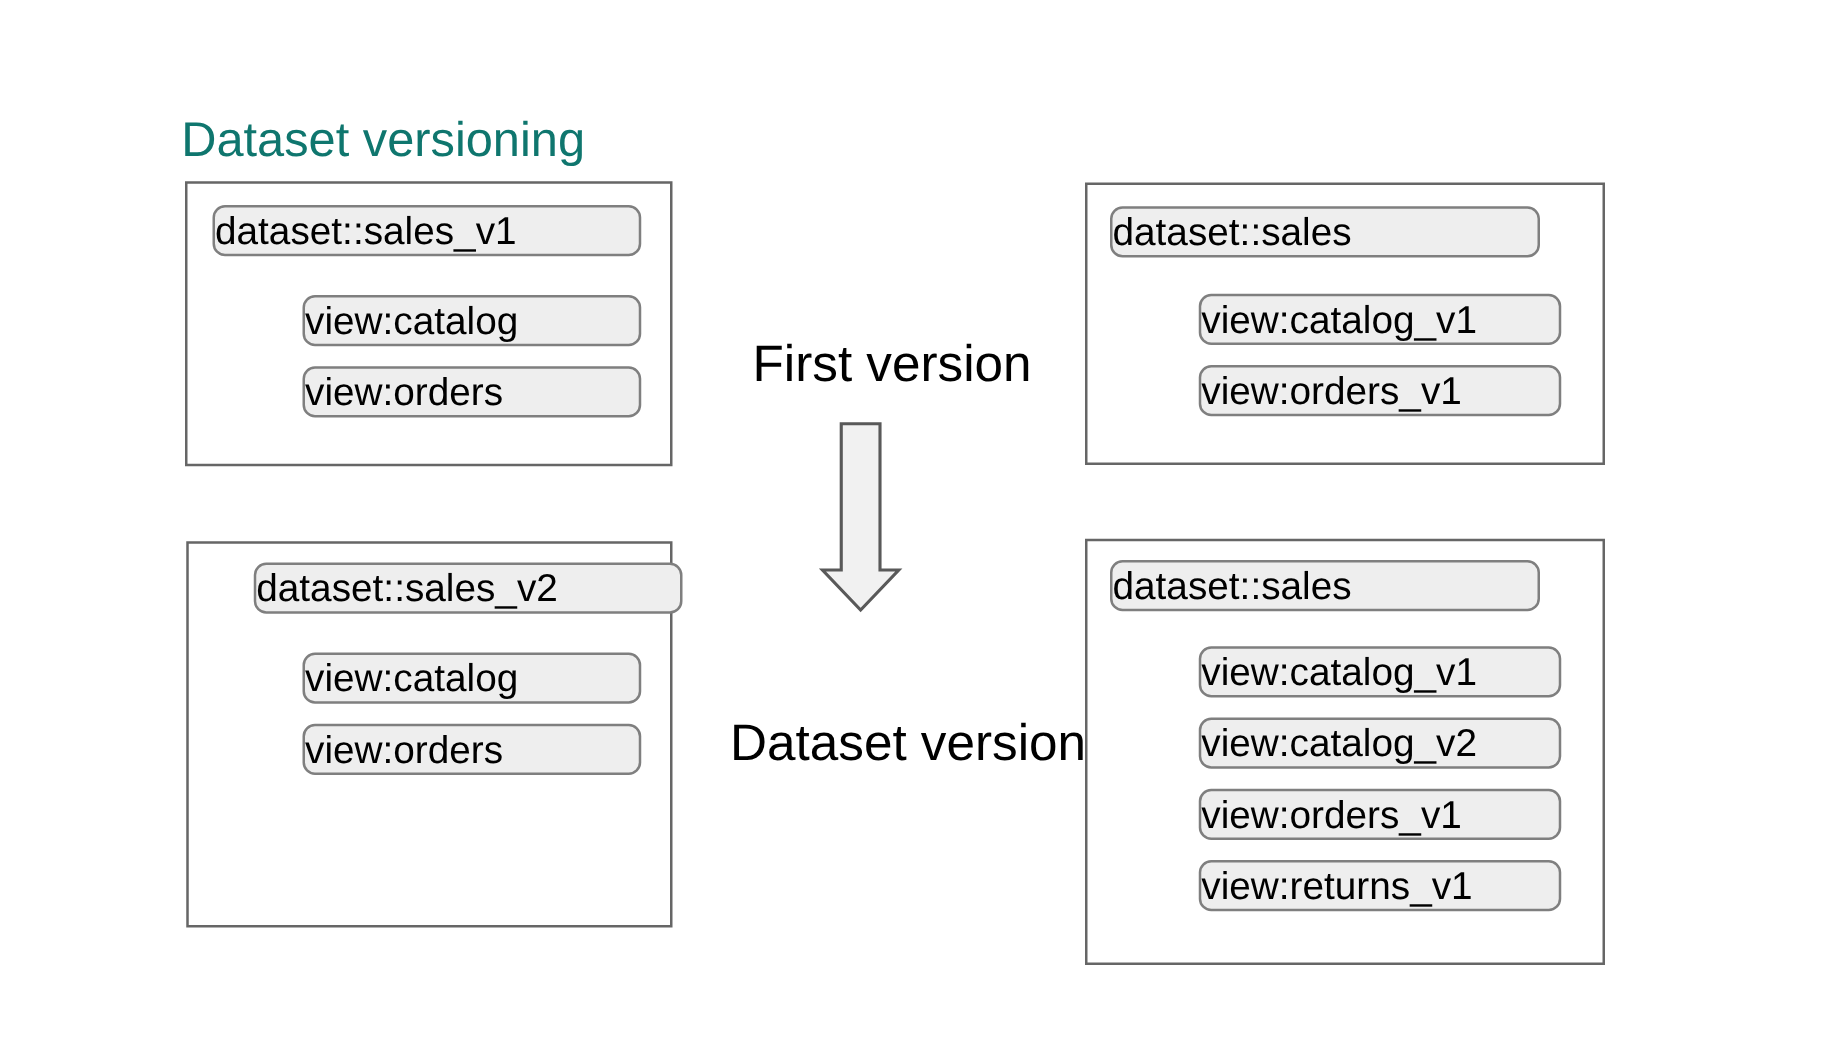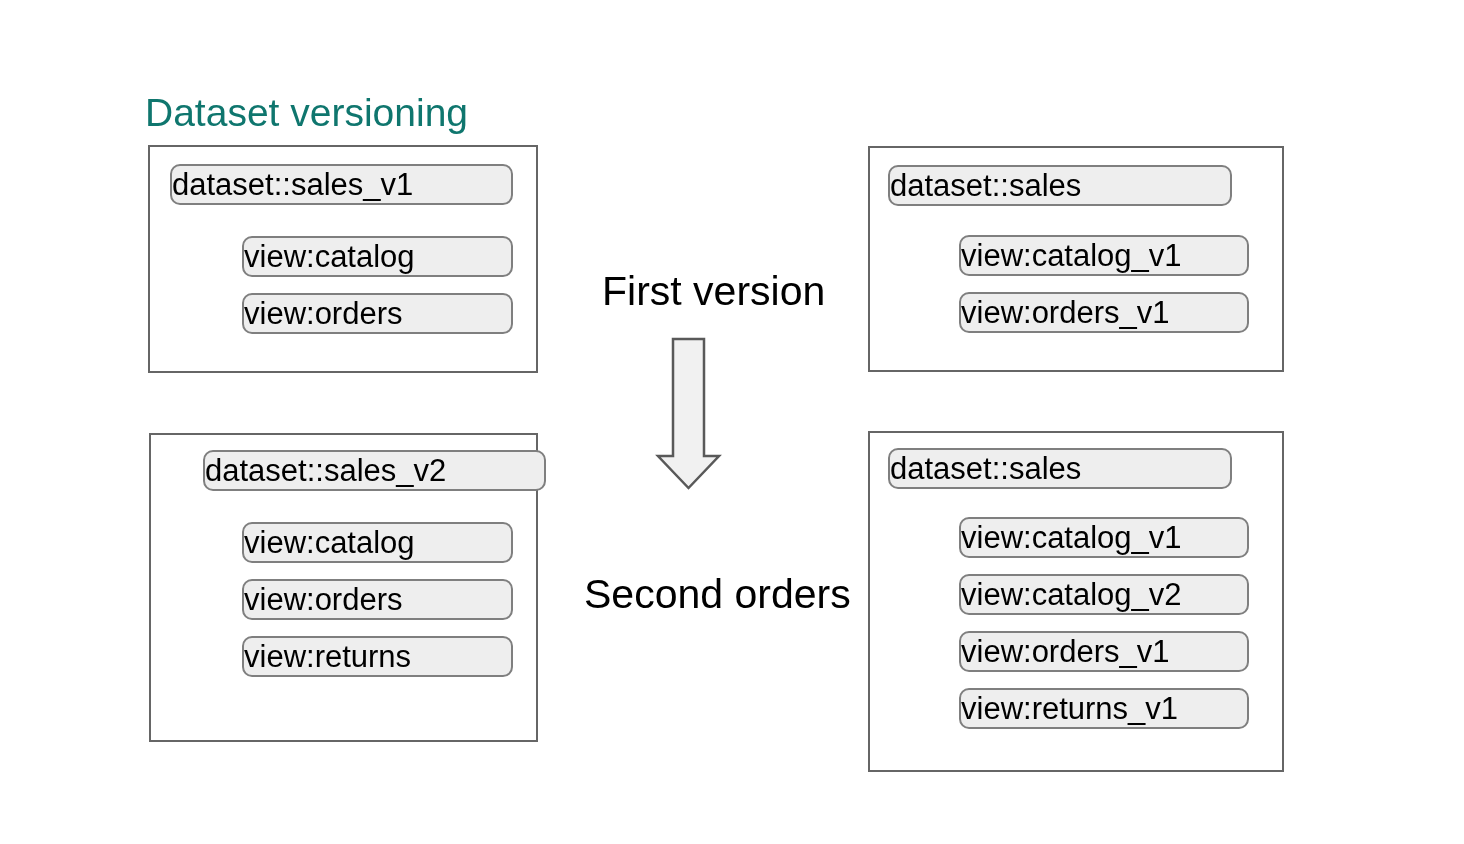--- a/index.html
+++ b/index.html
@@ -102,21 +102,20 @@
   <div class="groupbox box-lt">
     <div class="pill p-ds">dataset::sales_v1</div>
     <div class="pill p-v0">view:catalog</div>
     <div class="pill p-v1">view:orders</div>
   </div>
 
   <div class="groupbox box-lb">
     <div class="pill p-ds">dataset::sales_v2</div>
     <div class="pill p-v0">view:catalog</div>
     <div class="pill p-v1">view:orders</div>
-    <div class="pill p-v2">view:returns</div>
   </div>
 
   <div class="groupbox box-rt">
     <div class="pill p-ds">dataset::sales</div>
     <div class="pill p-v0">view:catalog_v1</div>
     <div class="pill p-v1">view:orders_v1</div>
   </div>
 
   <div class="groupbox box-rb">
     <div class="pill p-ds">dataset::sales</div>
@@ -127,15 +126,15 @@
   </div>
 
   <div class="mid-label label-first">First version</div>
 
   <div class="arrow-wrap">
     <svg width="80" height="170" viewBox="0 0 80 170" xmlns="http://www.w3.org/2000/svg">
       <polygon points="23,9 54,9 54,126 69,126 38.5,158 8,126 23,126" fill="#f1f1f1" stroke="#595959" stroke-width="2.5" stroke-linejoin="miter"></polygon>
     </svg>
   </div>
 
-  <div class="mid-label label-second">Second orders</div>
+  <div class="mid-label label-second">Dataset version</div>
 
 </div>
 
 </body></html>

